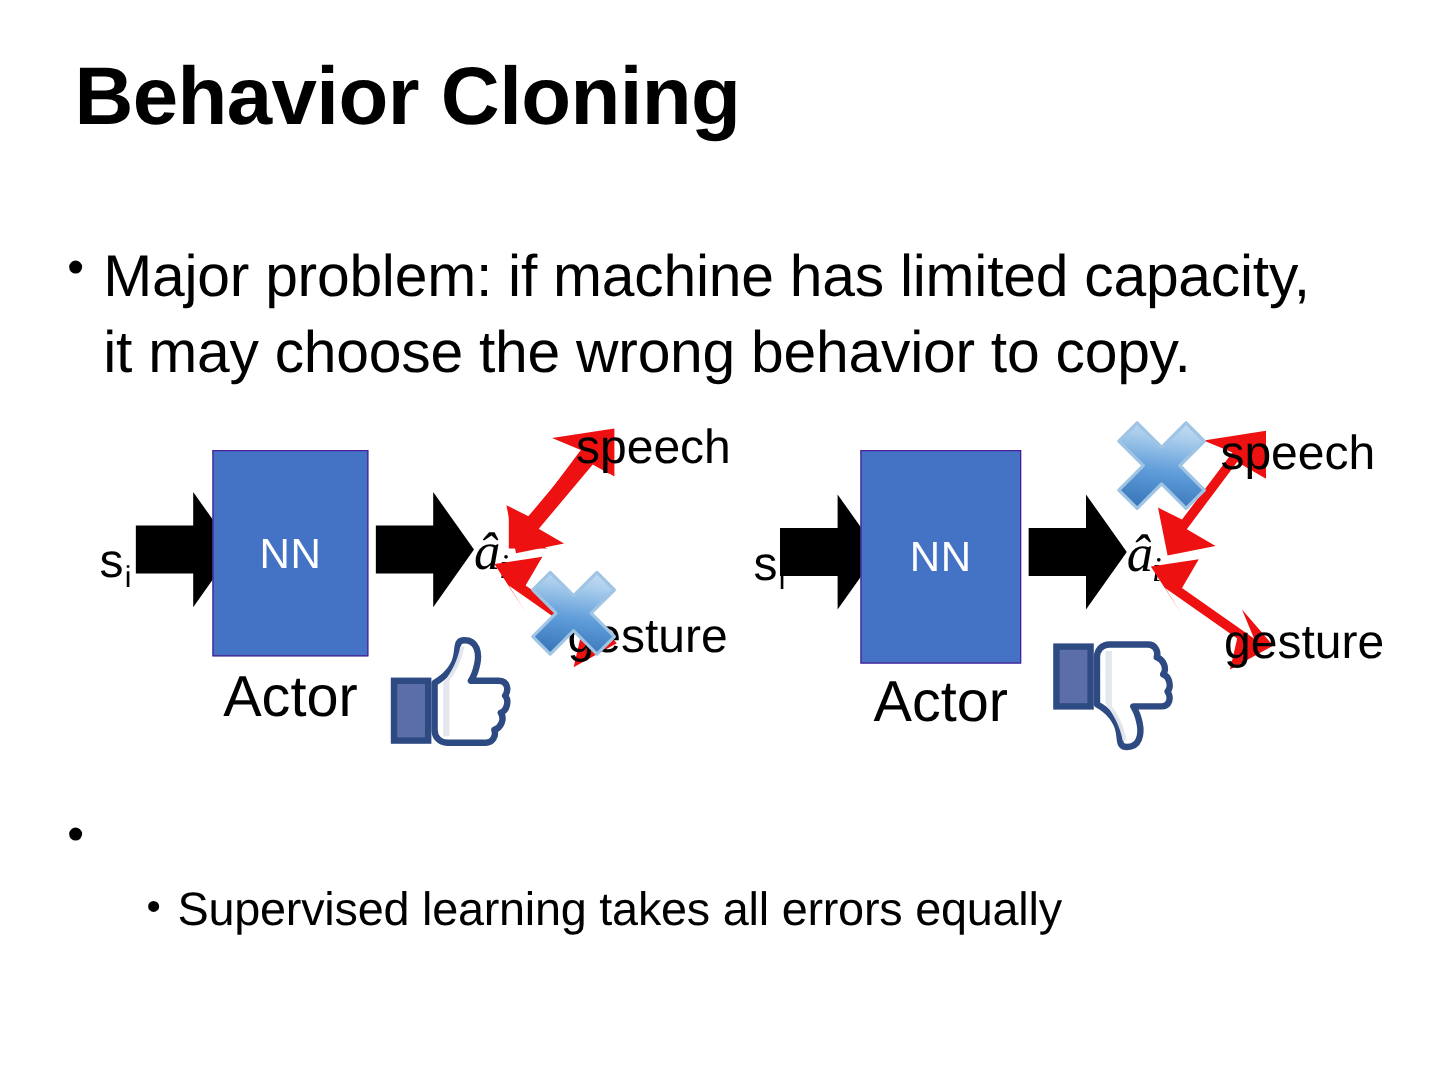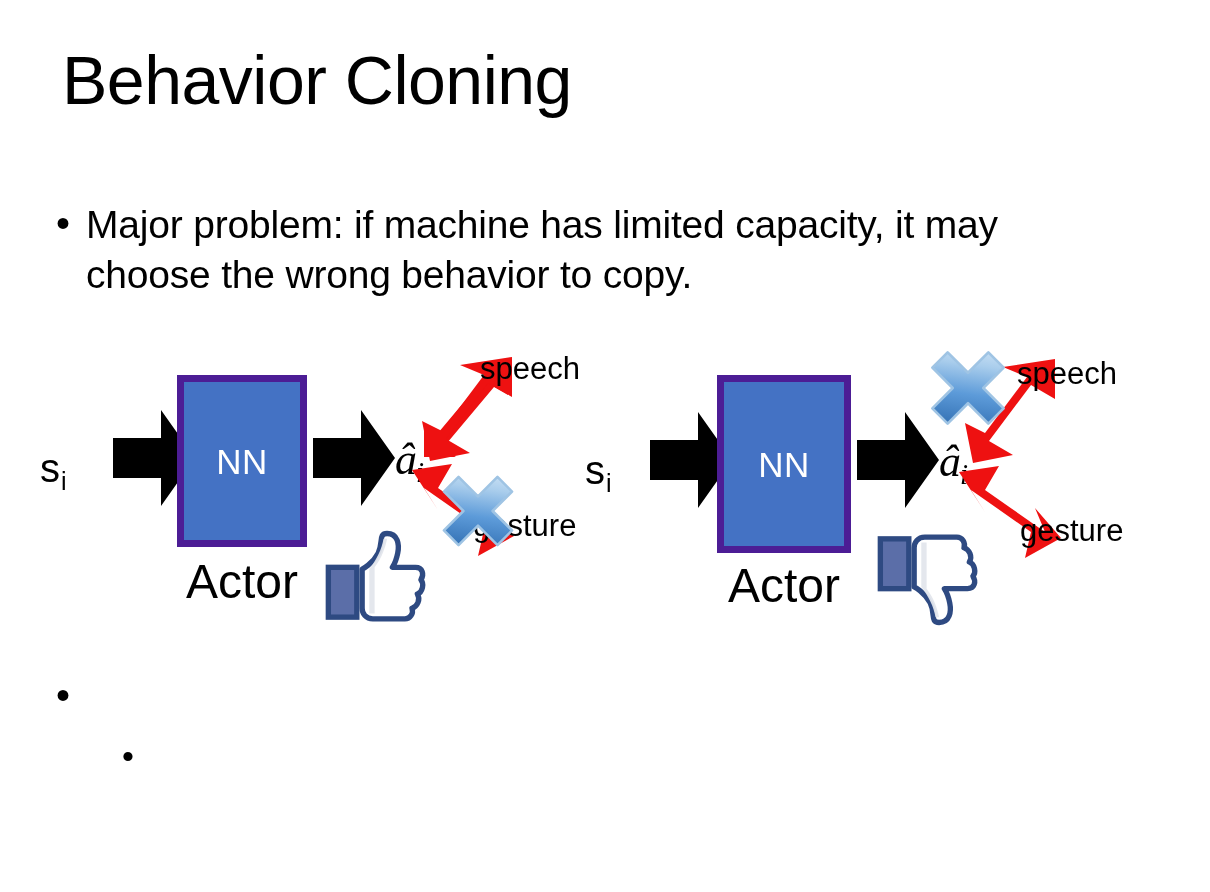--- a/index.html
+++ b/index.html
@@ -12,35 +12,35 @@
     overflow:hidden;
   }
 
   
   .slide-title {
     position:absolute;
     left:62px; top:46px;
     width:1090px;
     font-size:68px;
     line-height:1.0;
-    font-weight:400;
+    font-weight:700;
     letter-spacing:-0.5px;
     color:#000;
     white-space:nowrap;
   }
 
   
   .bullet-block { position:absolute; display:flex; align-items:flex-start; }
   .bullet-dot {
     font-size:40px; line-height:1.18;
     margin-right:16px;
     flex:0 0 auto;
   }
   .bullet-text {
-    font-size:39px;
+    font-size:49px;
     line-height:1.28;
     letter-spacing:-0.2px;
   }
   #bullet-1 { left:56px; top:200px; width:1060px; }
   #bullet-2 { left:56px; top:672px; width:1100px; }
   #bullet-3 { left:122px; top:734px; width:1040px; }
   #bullet-3 .bullet-dot { font-size:34px; line-height:1.3; margin-right:14px; }
   #bullet-3 .bullet-text { font-size:39px; }
 
   
@@ -49,34 +49,35 @@
   #diagram-right { left:565px; width:620px; }
 
   .d-abs { position:absolute; }
 
   
   .state-label {
     font-size:40px;
     line-height:1;
     font-family:"Liberation Sans", sans-serif;
     white-space:nowrap;
+    margin-left:43px;
   }
   .state-label .sub {
     font-size:25px;
     vertical-align:-0.30em;
     margin-left:1px;
   }
 
   
   .block-arrow { display:block; }
 
   
   .nn-box {
     background:#4472C4;
-    border:7px solid #4c1d95;
+    border:1px solid #4c1d95;
     display:flex;
     align-items:center;
     justify-content:center;
   }
   .nn-label {
     color:#ffffff;
     font-size:35px;
     line-height:1;
     letter-spacing:0.5px;
   }
@@ -97,21 +98,21 @@
     white-space:nowrap;
   }
   .action-label .sub {
     font-size:29px;
     vertical-align:-0.28em;
     margin-left:-1px;
   }
 
   
   .modality-label {
-    font-size:31px;
+    font-size:40px;
     line-height:1;
     white-space:nowrap;
   }
 
   
   .svg-wrap { position:absolute; line-height:0; }
 </style>
 </head>
 <body>
 
@@ -297,13 +298,14 @@
     </svg>
   </div>
 </div>
 
 <div class="bullet-block" id="bullet-2">
   <span class="bullet-dot">•</span>
 </div>
 
 <div class="bullet-block" id="bullet-3">
   <span class="bullet-dot">•</span>
+  <span class="bullet-text">Supervised learning takes all errors equally</span>
 </div>
 
 </body></html>

